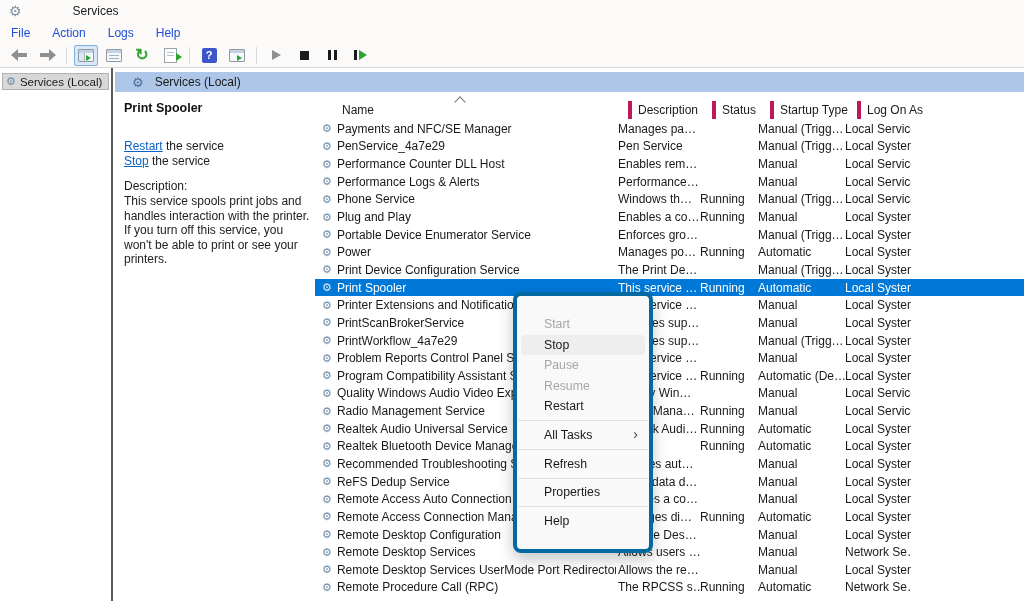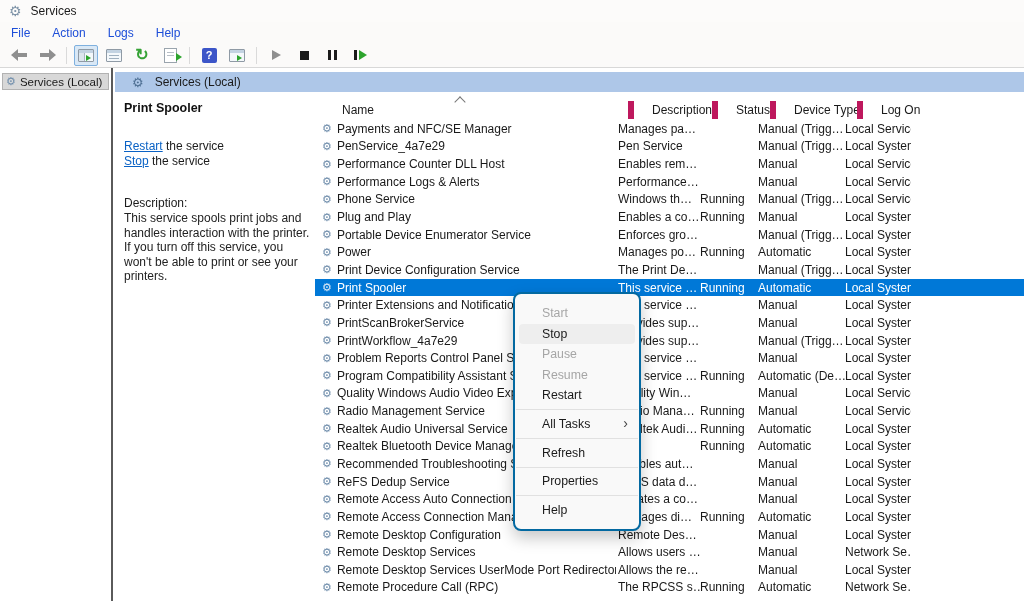--- a/index.html
+++ b/index.html
@@ -4,21 +4,21 @@
 <style>
   html,body{margin:0;padding:0;}
   body{
     width:1024px;height:601px;position:relative;overflow:hidden;
     font-family:"Liberation Sans",sans-serif;background:#ffffff;color:#1a1a1a;
     -webkit-font-smoothing:antialiased;
   }
   
   .titlebar{position:absolute;left:0;top:0;width:1024px;height:22px;background:#fcfbfa;display:flex;align-items:center;padding-left:9px;box-sizing:border-box;}
   .title-icon{font-size:14px;color:#7e93a7;margin-right:9px;line-height:1;}
-  .title-text{font-size:12px;color:#1b1b1b;}
+  .title-text{font-size:12px;color:#1b1b1b;margin-left:42px;}
   
   .menubar{position:absolute;left:0;top:22px;width:1024px;height:21px;background:#fbfaf9;display:flex;align-items:center;}
   .menu-bar-item{font-size:12px;padding:2px 11px;color:#1d4ed8;cursor:default;}
   
   .toolbar{position:absolute;left:0;top:43px;width:1024px;height:25px;background:#fbfaf9;border-bottom:1px solid #d8d8d8;display:flex;align-items:center;box-sizing:border-box;padding-left:5px;}
   .tb-btn{width:24px;height:21px;display:flex;align-items:center;justify-content:center;margin:0 2px;box-sizing:border-box;}
   .tb-btn.active{background:#d9e8f6;border:1px solid #7fb0de;border-radius:2px;}
   .tb-sep{width:1px;height:17px;background:#dadada;margin:0 5px;}
   .win-icon{width:16px;height:13px;border:1px solid #8f9aa5;background:#f4f8fb;position:relative;border-radius:1px;box-sizing:border-box;}
   .win-icon .tbar{position:absolute;left:0;top:0;right:0;height:3px;background:#c3d3e2;}
@@ -43,40 +43,40 @@
   .gear{font-size:11px;color:#6f8dab;margin-right:4px;line-height:1;}
   .pane{position:absolute;left:115px;top:68px;width:909px;height:533px;background:#fff;}
   .pane-header{position:absolute;left:0;top:4px;width:100%;height:20px;background:#aec7e8;display:flex;align-items:center;padding-left:17px;box-sizing:border-box;}
   .pane-header .gear{font-size:13px;color:#4f7094;margin-right:11px;}
   .pane-header-label{font-size:12px;color:#1a1a1a;}
   
   .detail{position:absolute;left:0;top:24px;width:200px;bottom:0;padding:9px 0 0 9px;box-sizing:border-box;}
   .detail-title{font-size:12.5px;font-weight:bold;color:#101010;}
   .detail-links{margin-top:24px;font-size:12px;line-height:15px;color:#1c1c1c;}
   .detail-links a{color:#0a62c5;text-decoration:underline;cursor:pointer;}
-  .detail-desc-label{margin-top:27px;font-size:12px;color:#1c1c1c;}
+  .detail-desc-label{margin-top:10px;font-size:12px;color:#1c1c1c;}
   .detail-desc{font-size:12px;line-height:14.6px;color:#222;width:188px;margin-top:1px;}
   
   .list{position:absolute;left:200px;top:24px;right:0;bottom:0;overflow:hidden;}
   .sort-chevron{position:absolute;left:141px;top:3px;width:9px;height:9px;}
   .sort-chevron:before{content:"";position:absolute;left:0;top:3px;width:7px;height:7px;border-left:1px solid #777;border-top:1px solid #777;transform:rotate(45deg);}
   .lheader{position:absolute;left:12px;top:9px;display:grid;grid-template-columns:301px 84px 58px 87px 66px;height:18px;align-items:center;font-size:12px;color:#1a1a1a;}
   .lheader .hcell{white-space:nowrap;overflow:hidden;height:100%;display:flex;align-items:center;box-sizing:border-box;}
   .lheader .hcell:first-child{padding-left:15px;}
-  .lheader .hcell + .hcell{border-left:6px solid #be185d;padding-left:18px;}
+  .lheader .hcell + .hcell{border-left:4px solid #be185d;padding-left:6px;}
   .rows{position:absolute;left:0;top:28px;right:0;bottom:0;}
   .row{display:grid;grid-template-columns:301px 84px 58px 87px 66px;height:17.65px;align-items:center;font-size:12px;color:#191919;}
   .cell{white-space:nowrap;overflow:hidden;padding-right:4px;box-sizing:border-box;}
   .cell.c-desc{padding-left:2px;}
   .namecell{display:flex;align-items:center;white-space:nowrap;overflow:hidden;}
   .namecell .gear{margin:0 5px 0 7px;}
   .row.selected{background:#0078d7;color:#ffffff;}
   .row.selected .gear{color:#dce9f5;}
   
-  .ctx{position:absolute;left:513px;top:292px;width:128px;background:#f9f9f9;border:2px solid #0369a1;border-radius:8px;box-shadow:0 7px 16px rgba(0,0,0,0.22);padding:9px 0;box-sizing:border-box;z-index:20;}
+  .ctx{position:absolute;left:513px;top:292px;width:140px;background:#f9f9f9;border:4px solid #0369a1;border-radius:8px;box-shadow:0 7px 16px rgba(0,0,0,0.22);padding:18px 0;box-sizing:border-box;z-index:20;}
   .ctx-item{height:20.6px;line-height:20.6px;font-size:12.3px;color:#1b1b1b;padding-left:27px;position:relative;cursor:default;white-space:nowrap;}
   .ctx-item.disabled{color:#a6a6a6;}
   .ctx-item.hover{background:#eeeeee;margin:0 4px;padding-left:23px;border-radius:4px;}
   .ctx-sep{height:1px;background:#e1e1e1;margin:3.5px 1px;}
   .ctx-arrow{position:absolute;right:11px;top:-1px;font-size:14px;color:#454545;}
 </style>
 </head>
 <body>
 
 <div class="titlebar">
@@ -182,21 +182,21 @@
     <div class="detail-desc-label">Description:</div>
     <div class="detail-desc">This service spools print jobs and handles interaction with the printer. If you turn off this service, you won't be able to print or see your printers.</div>
   </div>
 
   <div class="list">
     <div class="sort-chevron"></div>
     <div class="lheader" id="list-header">
         <div class="hcell">Name</div>
         <div class="hcell">Description</div>
         <div class="hcell">Status</div>
-        <div class="hcell">Device Type</div>
+        <div class="hcell">Startup Type</div>
         <div class="hcell">Log On As</div>
       </div>
     <div class="rows" id="list-rows">
         <div class="row">
           <div class="namecell">
             <span class="gear">⚙</span>
             <span>Payments and NFC/SE Manager</span>
           </div>
           <div class="cell c-desc">Manages pa…</div>
           <div class="cell"></div>

